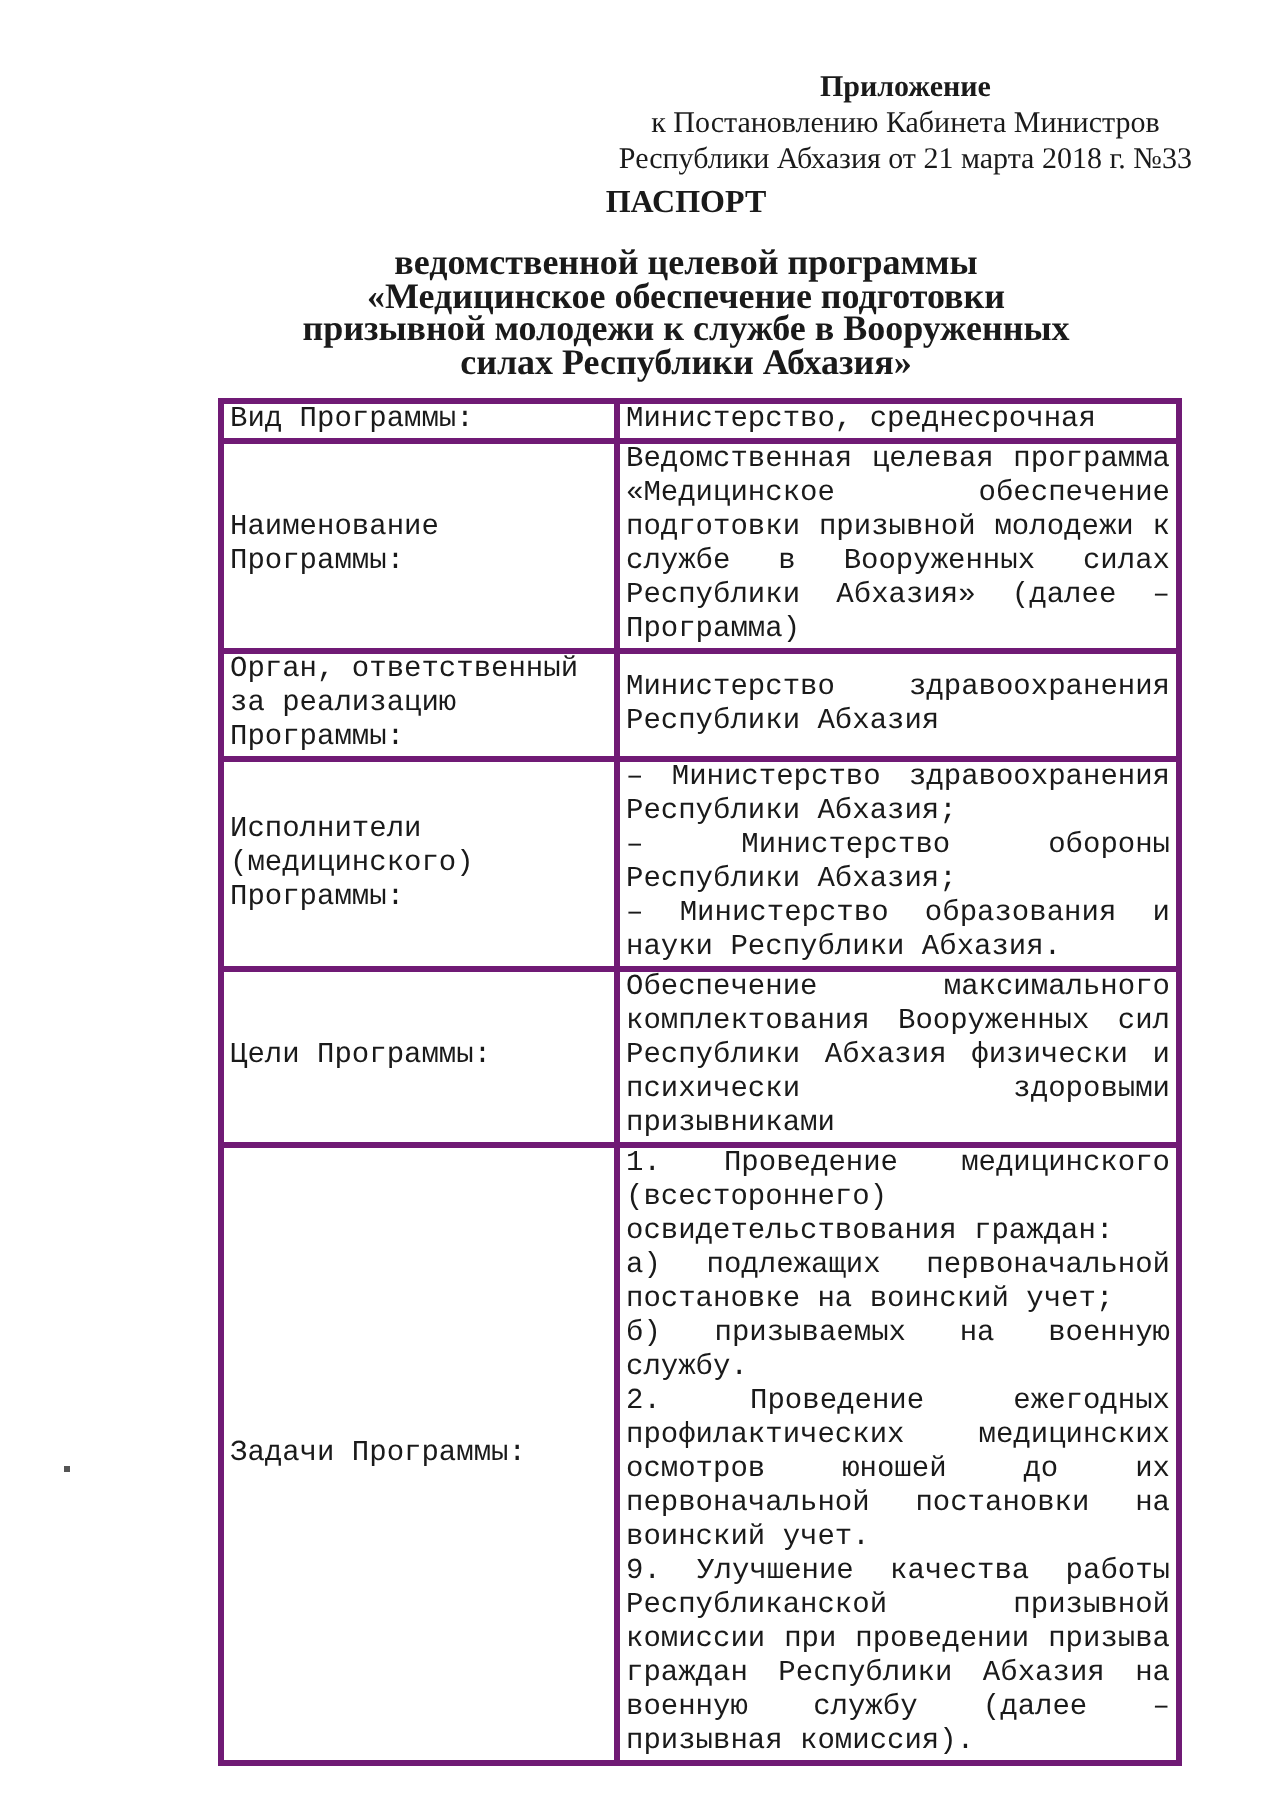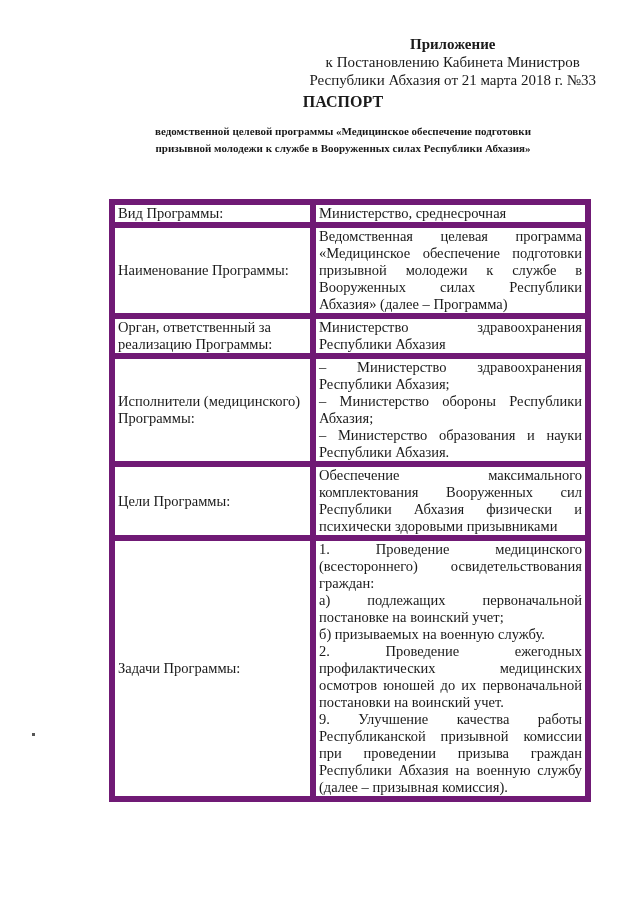--- a/index.html
+++ b/index.html
@@ -12,28 +12,28 @@
     position: absolute; right: 44px; top: 35px; text-align: center;
     font-size: 15px; line-height: 18px;
   }
   .appendix .bold { font-weight: bold; }
   .title {
     position: absolute; left: 0; width: 640px; top: 93px; text-align: center;
     font-weight: bold; font-size: 16px; padding-left: 23px;
   }
   .subtitle {
     position: absolute; left: 140px; width: 406px; top: 123px; text-align: center;
-    font-weight: bold; font-size: 11px; line-height: 16.5px;
+    font-weight: bold; font-size: 18px; line-height: 16.5px;
   }
   table.passport {
     position: absolute; left: 109px; top: 199px; width: 482px;
     border-collapse: collapse; font-size: 14.5px; line-height: 17px;
   }
   table.passport td {
-    border: 6px solid #701a75; padding: 0 3px; vertical-align: middle;
+    border: 3px solid #701a75; padding: 0 3px; vertical-align: middle; font-family: Liberation Mono, monospace;
   }
   td.label { width: 189px; text-align: left; }
   td.value { text-align: justify; }
   td.value div { text-align: justify; }
   .dot {
     position: absolute; left: 32px; top: 733px; width: 3px; height: 3px; background: #555;
   }
 </style>
 </head>
 <body>

